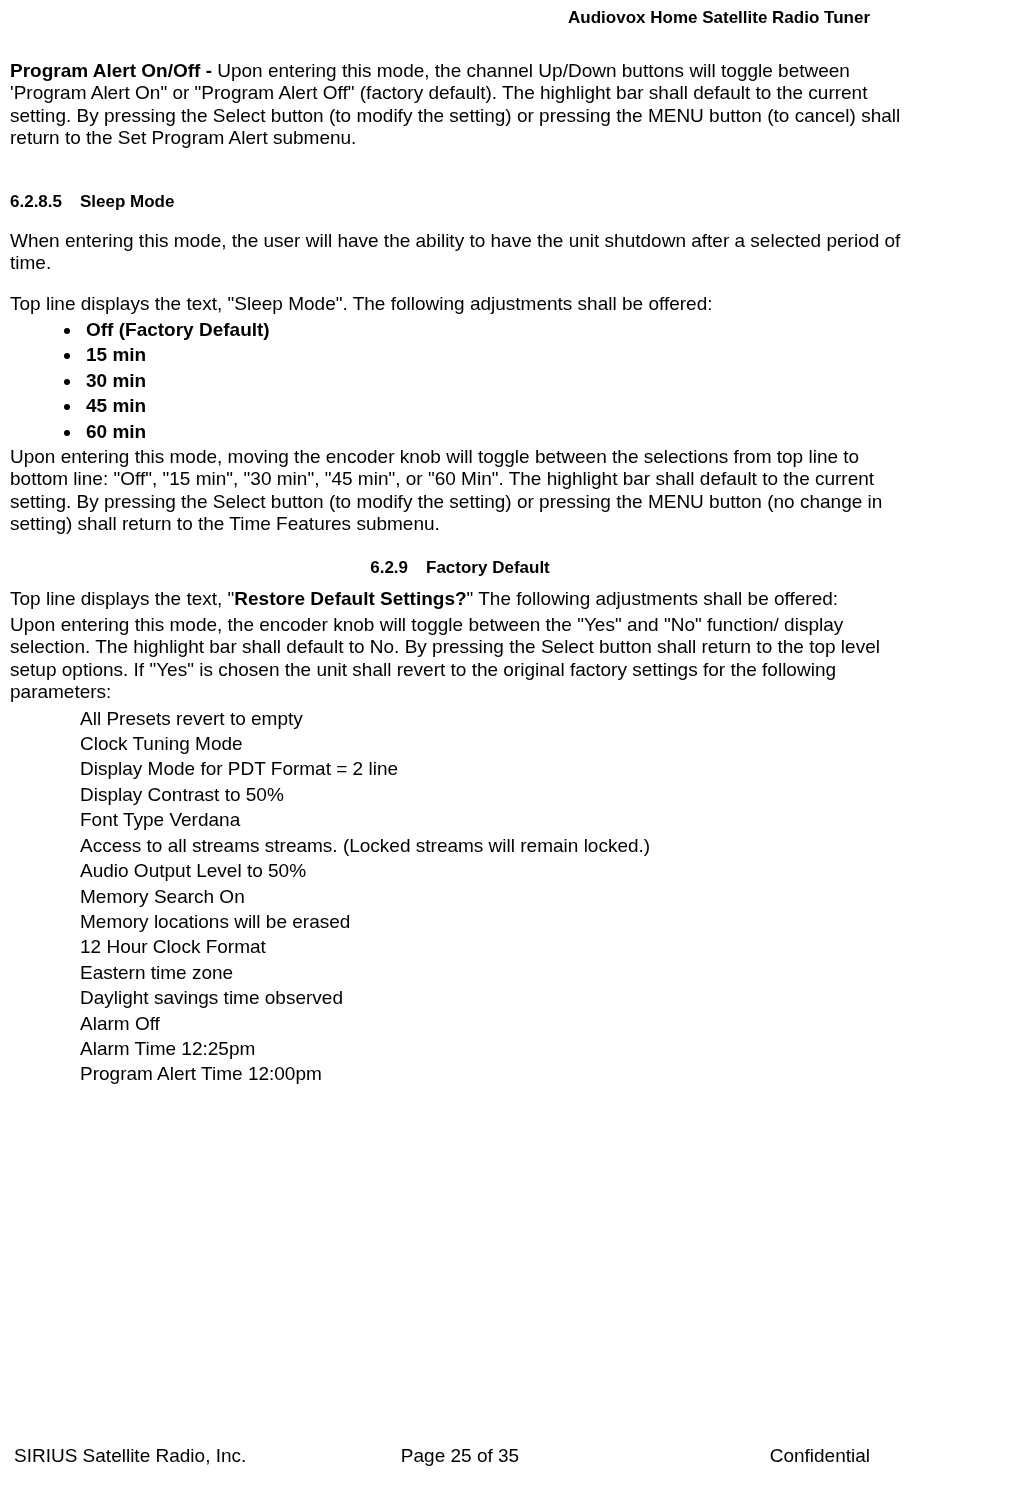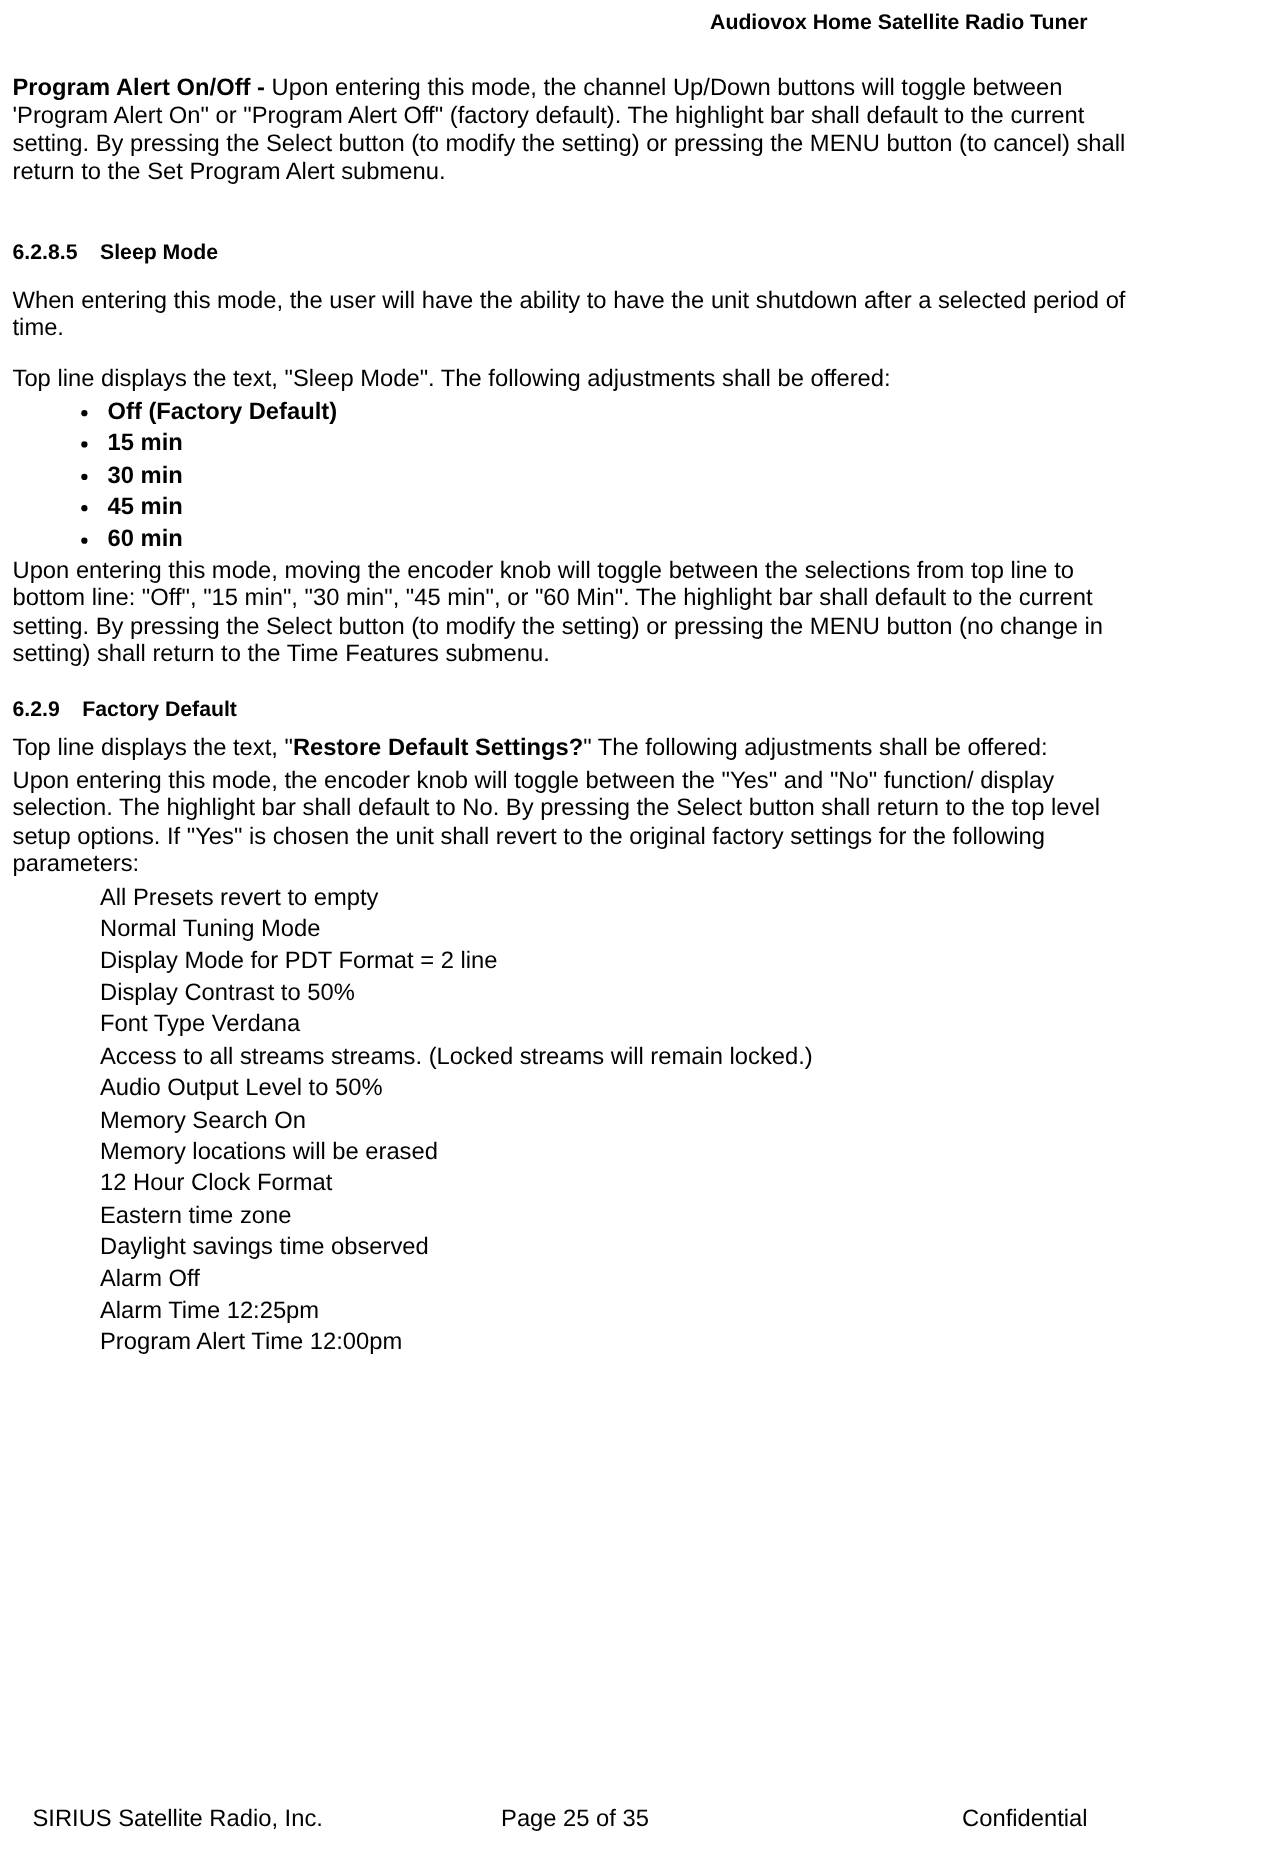--- a/index.html
+++ b/index.html
@@ -58,21 +58,21 @@
       margin: 2px 0 2px 70px;
     }
     .indent-list div { margin: 3px 0; }
     .footer {
       position: absolute;
       bottom: 42px;
       left: 10px;
       right: 10px;
       font-size: 19px;
     }
-    .footer .left { position:absolute; left:16px; }
+    .footer .left { position:absolute; left:4px; }
     .footer .center { position:absolute; left:0; right:0; text-align:center; }
     .footer .right { position:absolute; right:40px; }
     .tight { margin-bottom: 4px; }
   </style>
 </head>
 <body>
 
 <div class="page">
 
   <div class="header">Audiovox Home Satellite Radio Tuner</div>
@@ -92,34 +92,34 @@
   <ul class="bullets">
     <li>Off (Factory Default)</li>
     <li>15 min</li>
     <li>30 min</li>
     <li>45 min</li>
     <li>60 min</li>
   </ul>
 
   <p class="para">Upon entering this mode, moving the encoder knob will toggle between the selections from top line to bottom line: "Off", "15 min", "30 min", "45 min", or "60 Min".  The highlight bar shall default to the current setting.  By pressing the Select button (to modify the setting) or pressing the MENU button (no change in setting) shall return to the Time Features submenu.</p>
 
-  <div class="section-num" style="margin-top:22px; margin-bottom:10px;">
+  <div class="section-num" style="margin-top:22px; margin-bottom:10px;text-align:center;">
     <span>6.2.9</span><span class="gap"></span><span>Factory Default</span>
   </div>
 
   <p class="para tight">
     <span>Top line displays the text, "</span><strong>Restore Default Settings?</strong><span>" The following adjustments shall be offered:</span>
   </p>
 
 
   <p class="para tight">Upon entering this mode, the encoder knob will toggle between the "Yes" and "No" function/ display selection.  The highlight bar shall default to No.  By pressing the Select button shall return to the top level setup options.  If "Yes" is chosen the unit shall revert to the original factory settings for the following parameters:</p>
 
   <div class="indent-list">
     <div>All Presets revert to empty</div>
-    <div>Normal Tuning Mode</div>
+    <div>Clock Tuning Mode</div>
     <div>Display Mode for PDT Format = 2 line</div>
     <div>Display Contrast to 50%</div>
     <div>Font Type Verdana</div>
     <div>Access to all streams streams. (Locked streams will remain locked.)</div>
     <div>Audio Output Level to 50%</div>
     <div>Memory Search On</div>
     <div>Memory locations will be erased</div>
     <div>12 Hour Clock Format</div>
     <div>Eastern time zone</div>
     <div>Daylight savings time observed</div>

